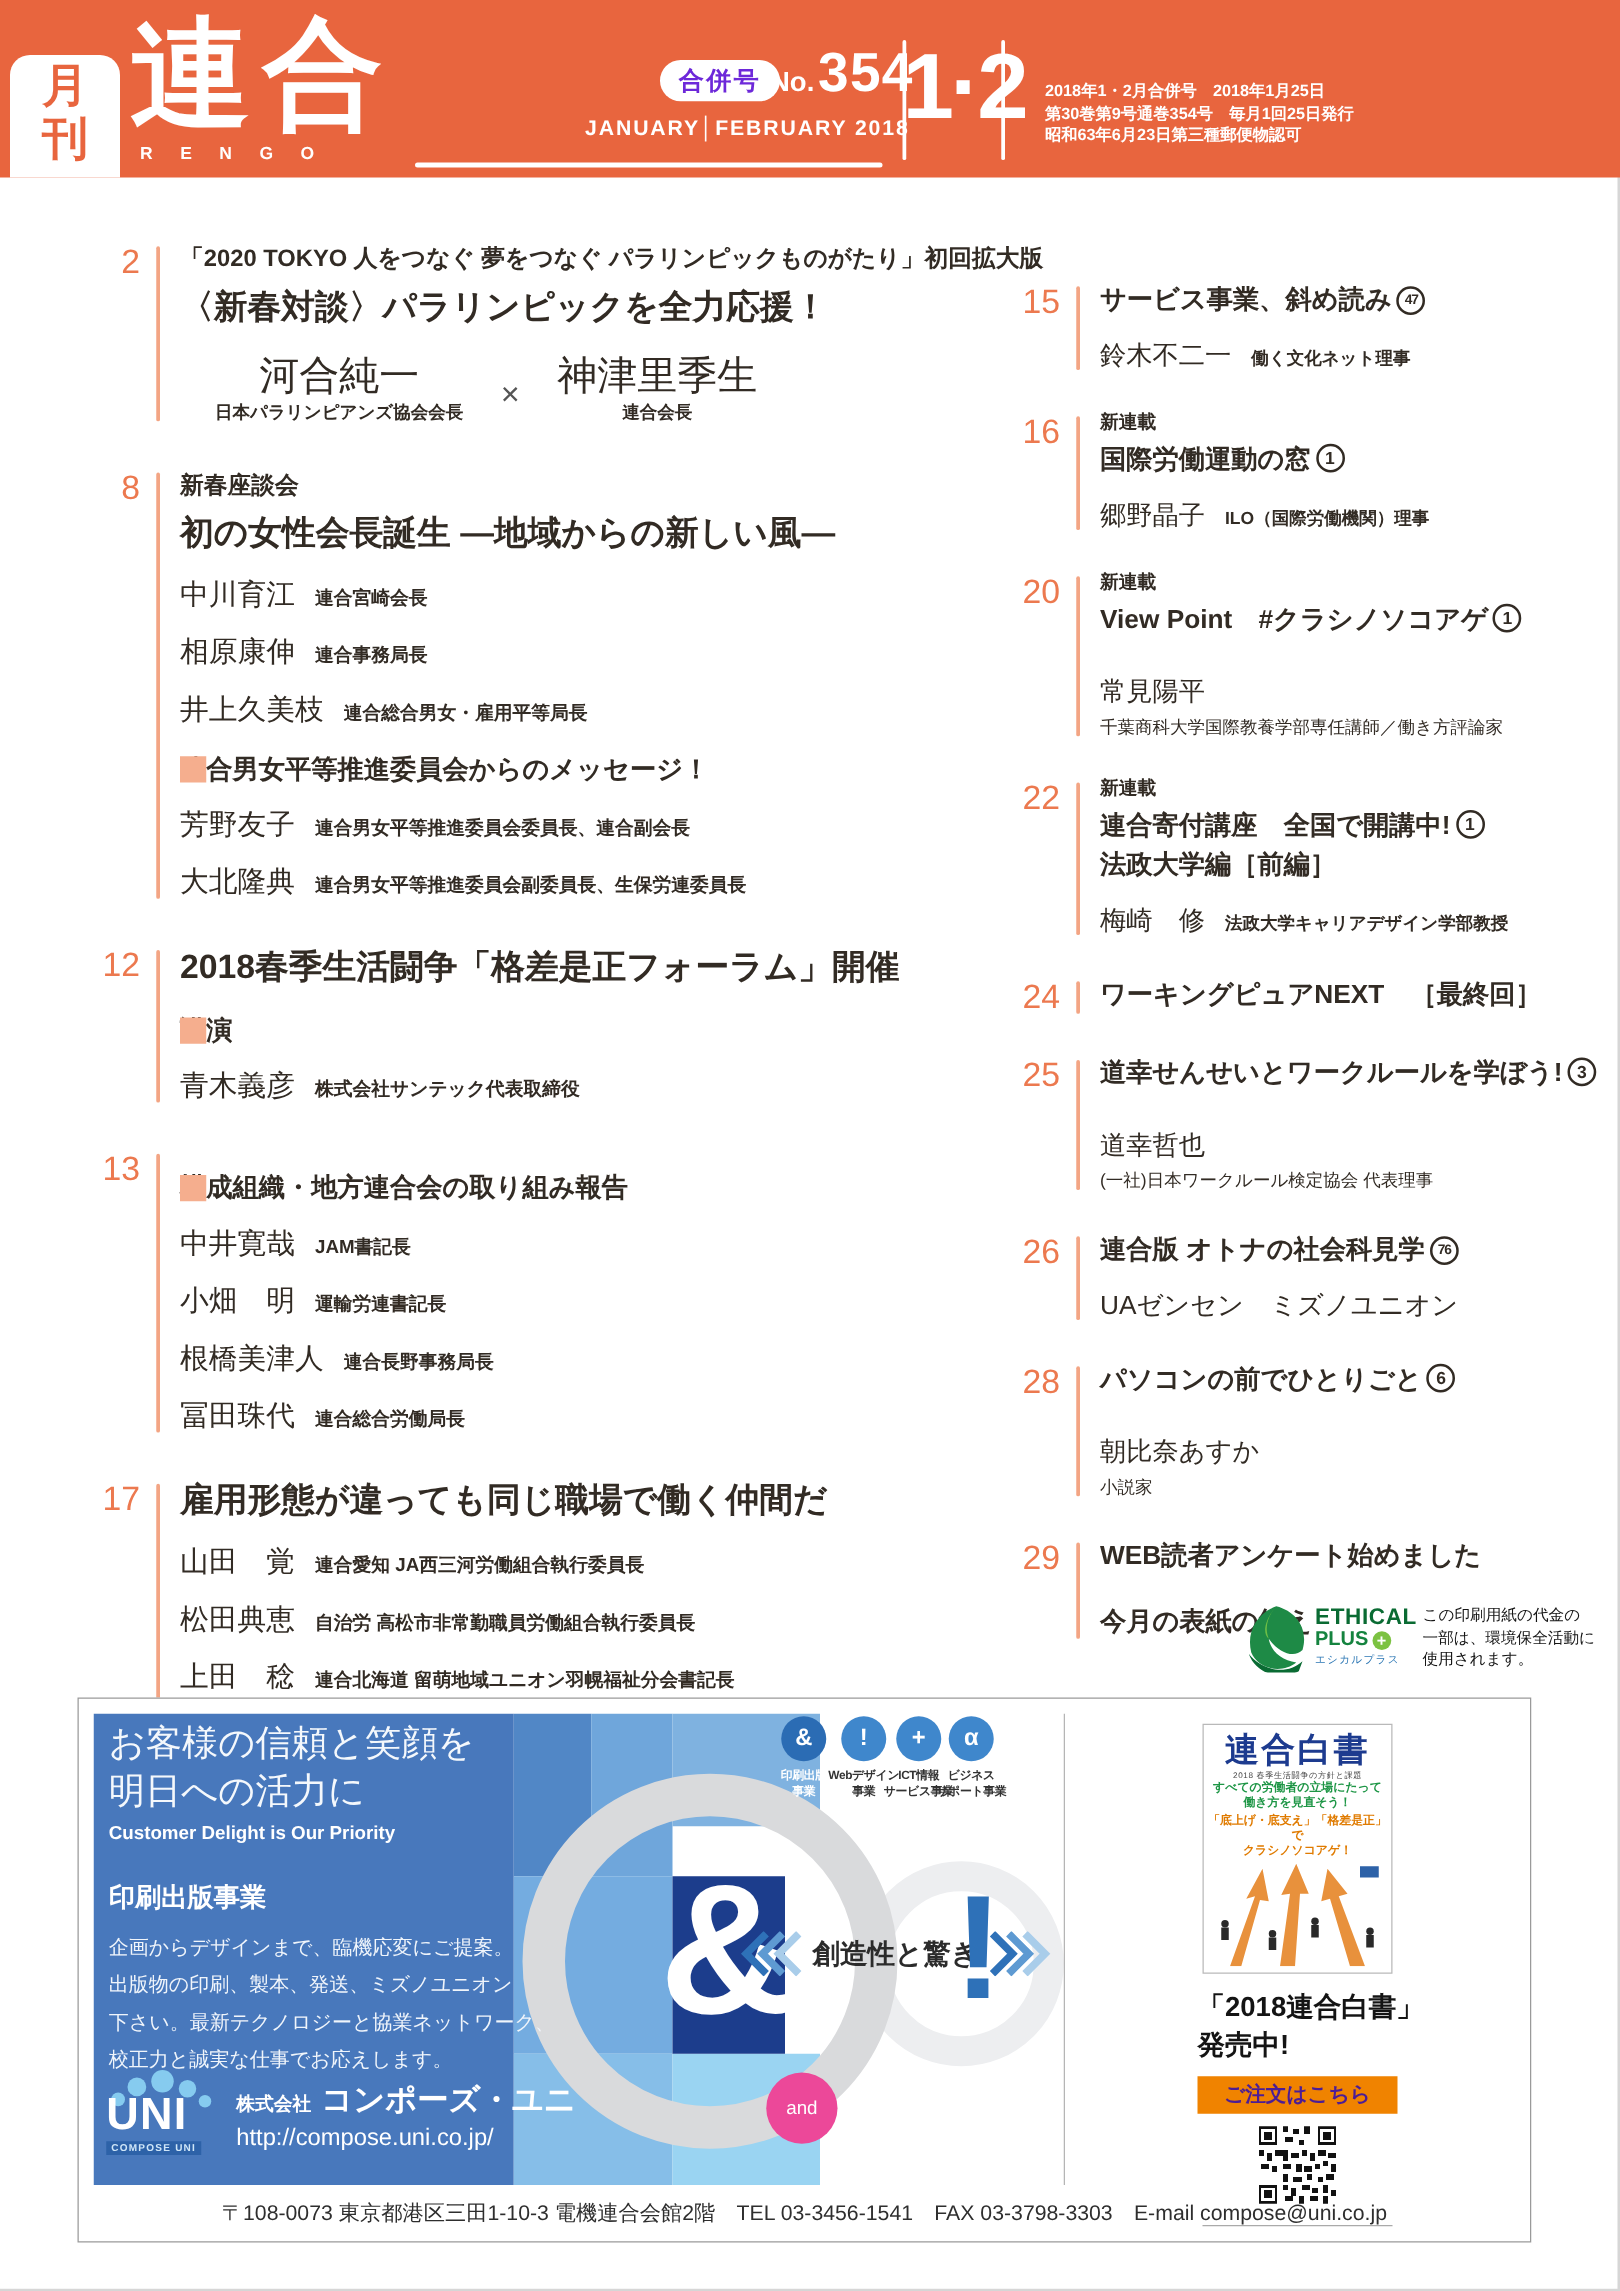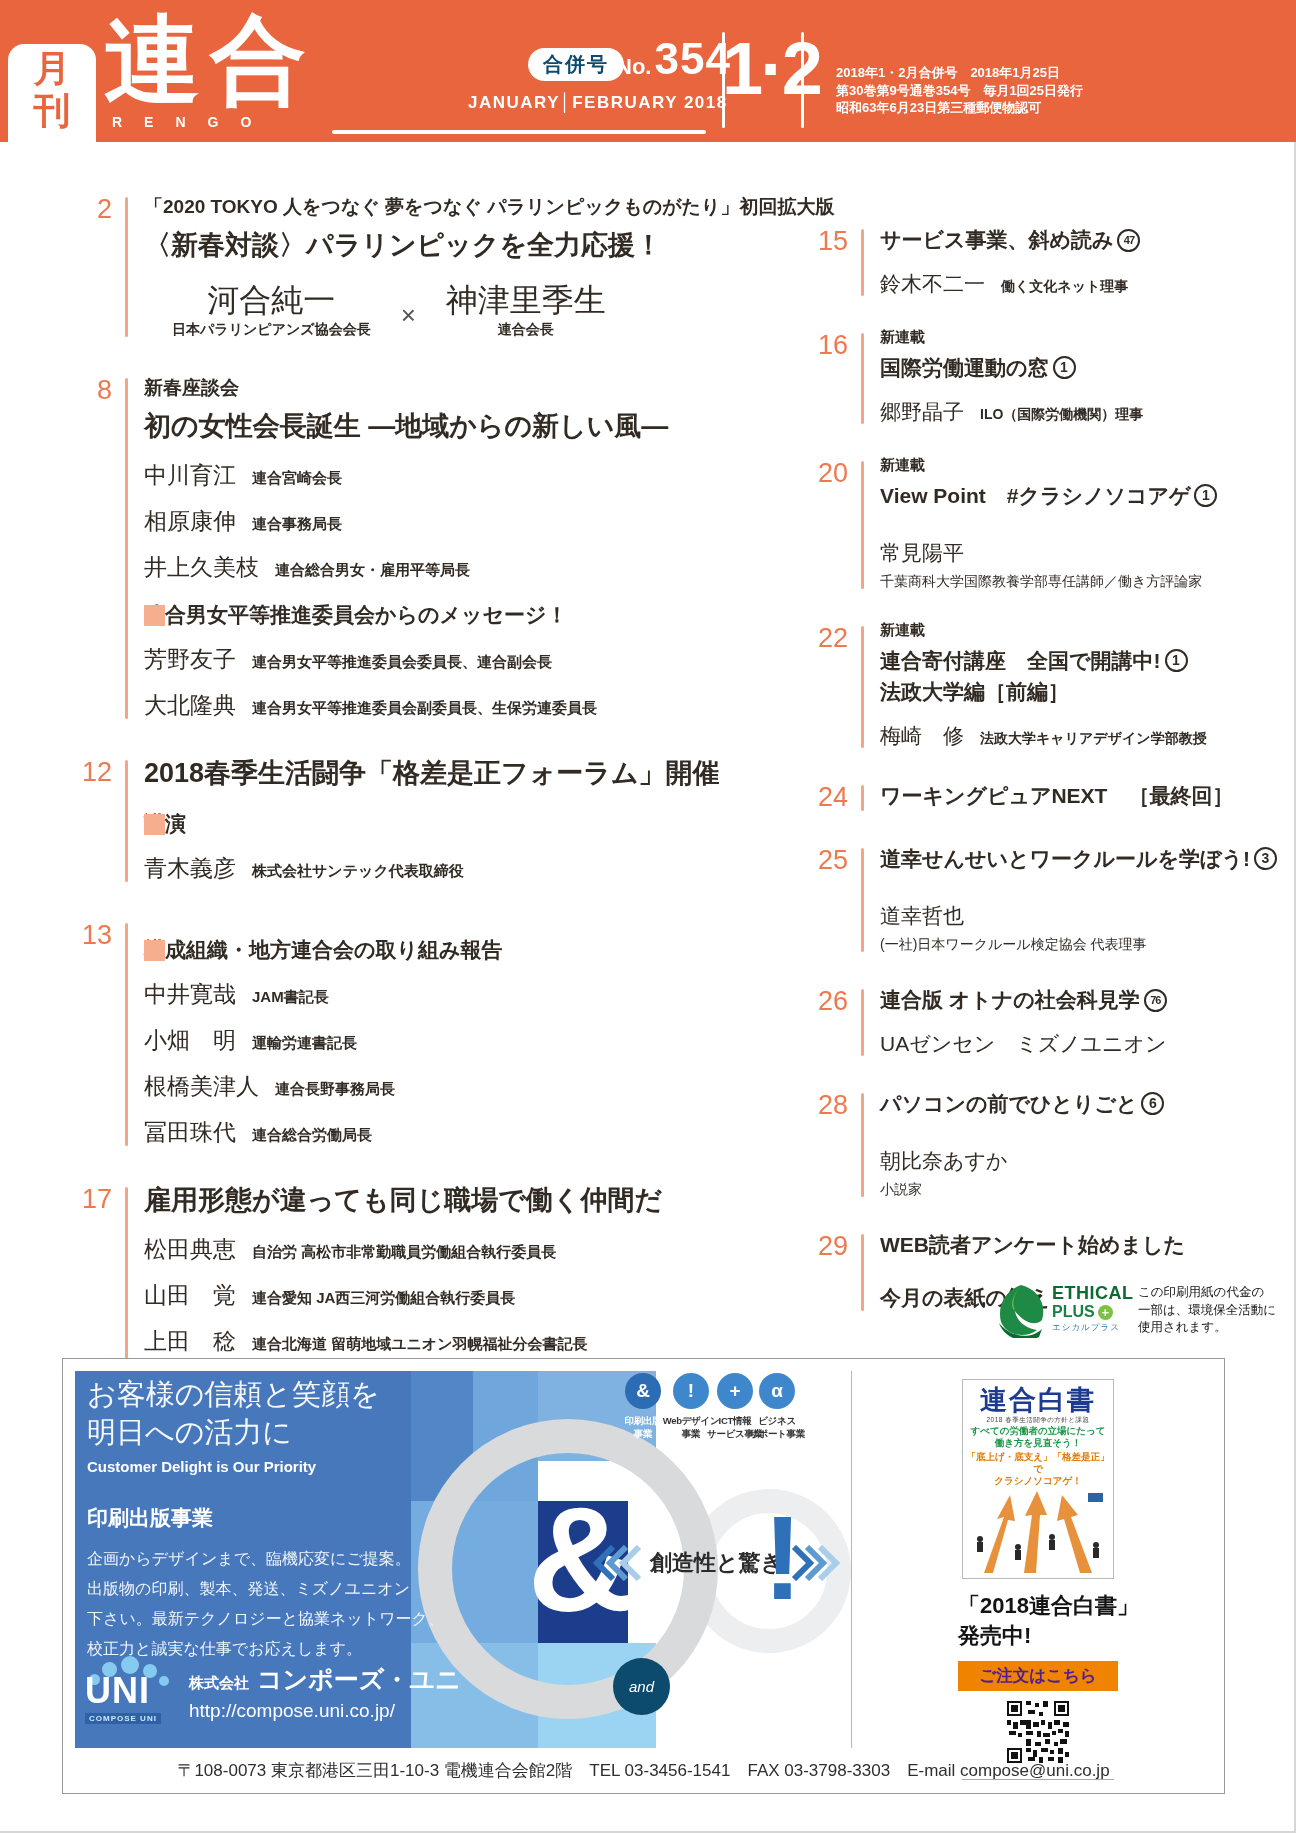--- a/index.html
+++ b/index.html
@@ -7,21 +7,21 @@
         font-family:"Liberation Sans","DejaVu Sans",sans-serif;color:#322b24;
         box-shadow:inset -2px 0 0 #d6d6d6, inset 0 -2px 0 #d6d6d6;}
   
   .hdr{position:absolute;left:0;top:0;width:1296px;height:142px;background:#E8653E;}
   .logo-box{position:absolute;left:8px;top:44px;width:88px;height:98px;background:#fff;border-radius:16px 16px 0 0;
             display:flex;flex-direction:column;align-items:center;justify-content:flex-start;padding-top:4px;box-sizing:border-box;}
   .logo-box span{color:#E8653E;font-size:37px;font-weight:800;line-height:42px;}
   .logo-kanji{position:absolute;left:104px;top:6px;color:#fff;font-size:96px;font-weight:900;letter-spacing:10px;line-height:108px;}
   .logo-roman{position:absolute;left:112px;top:114px;color:#fff;font-size:14px;font-weight:700;letter-spacing:22px;}
   .logo-line{position:absolute;left:332px;top:130px;width:374px;height:4px;background:#fff;border-radius:2px;}
-  .badge-pill{position:absolute;left:528px;top:48px;background:#fff;color:#0c4a6e;font-size:20px;font-weight:800;
+  .badge-pill{position:absolute;left:528px;top:48px;background:#fff;color:#6d28d9;font-size:20px;font-weight:800;
               padding:3px 15px;border-radius:18px;letter-spacing:2px;}
   .issue-no{position:absolute;left:616px;top:34px;color:#fff;display:flex;align-items:baseline;}
   .issue-no .no{font-size:22px;font-weight:800;margin-right:3px;}
   .issue-no .val{font-size:44px;font-weight:800;letter-spacing:1px;}
   .months{position:absolute;left:468px;top:93px;color:#fff;font-size:17px;font-weight:700;letter-spacing:1.5px;}
   .vbar{position:absolute;top:32px;width:3px;height:96px;background:#fff;border-radius:2px;}
   .bignum{position:absolute;left:722px;top:26px;width:80px;text-align:center;color:#fff;font-size:74px;font-weight:900;letter-spacing:-3px;}
   .pubinfo{position:absolute;left:836px;top:64px;color:#fff;font-size:13px;font-weight:600;line-height:17.5px;}
   
   .toc{position:absolute;left:64px;top:192px;display:flex;}
@@ -74,22 +74,22 @@
   .sq{position:absolute;z-index:1;}
   .ring{position:absolute;border-radius:50%;}
   .navy{position:absolute;left:475px;top:142px;width:90px;height:142px;background:#1C3D8C;z-index:3;}
   .bigamp{position:absolute;left:448px;top:126px;width:140px;text-align:center;color:#fff;font-size:148px;font-weight:800;line-height:150px;z-index:3;}
   .svc{position:absolute;top:14px;width:36px;height:36px;border-radius:50%;color:#fff;font-weight:800;font-size:19px;
        display:flex;align-items:center;justify-content:center;z-index:4;}
   .svc-l{position:absolute;top:55px;width:76px;text-align:center;font-size:9.5px;font-weight:700;line-height:13px;z-index:4;letter-spacing:-0.3px;}
   .slogan{position:absolute;left:528px;top:186px;display:flex;align-items:center;gap:7px;z-index:4;}
   .slogan .stx{font-size:22px;font-weight:800;color:#2b2b2b;white-space:nowrap;}
   .bigex{position:absolute;left:700px;top:140px;font-size:118px;font-weight:900;color:#2E71B8;line-height:1;z-index:4;}
-  .andc{position:absolute;left:550px;top:299px;width:57px;height:57px;border-radius:50%;background:#0c4a6e;color:#fff;
-        font-size:15px;display:flex;align-items:center;justify-content:center;z-index:4;font-style:italic;}
+  .andc{position:absolute;left:550px;top:299px;width:57px;height:57px;border-radius:50%;background:#ec4899;color:#fff;
+        font-size:15px;display:flex;align-items:center;justify-content:center;z-index:4;}
   .ad-divider{position:absolute;left:788px;top:12px;width:1px;height:377px;background:#b5b5b5;z-index:2;}
   .ad-left-text{position:absolute;left:0;top:0;width:336px;height:377px;box-sizing:border-box;padding:16px 24px;color:#fff;z-index:2;}
   .hl{font-family:"DejaVu Serif","Liberation Serif",serif;font-size:29px;line-height:38px;color:#F4F8FC;font-weight:500;white-space:nowrap;}
   .tagline{font-size:15px;font-weight:800;margin-top:7px;}
   .sec{font-size:21px;font-weight:800;margin-top:29px;}
   .bodytx{margin-top:12px;font-size:16px;line-height:30px;color:#F0F5FB;white-space:nowrap;}
   .uni{position:absolute;left:22px;bottom:14px;display:flex;align-items:flex-end;gap:16px;}
   .uni-logo{position:relative;width:88px;height:66px;}
   .uni-logo i{position:absolute;border-radius:50%;background:#86CBEF;}
   .uni-logo .txt{position:absolute;left:0;bottom:13px;font-size:36px;font-weight:900;color:#fff;letter-spacing:1px;line-height:1;}
@@ -235,26 +235,26 @@
               <span class="role">連合総合労働局長</span>
             </div>
           </div>
         </div>
         <div class="e">
           <div class="pg">17</div>
           <div class="rule"></div>
           <div class="ct">
             <div class="t"><span>雇用形態が違っても同じ職場で働く仲間だ</span></div>
             <div class="sp">
+              <span class="name">山田　覚</span>
+              <span class="role">連合愛知 JA西三河労働組合執行委員長</span>
+            </div>
+            <div class="sp">
               <span class="name">松田典恵</span>
               <span class="role">自治労 高松市非常勤職員労働組合執行委員長</span>
-            </div>
-            <div class="sp">
-              <span class="name">山田　覚</span>
-              <span class="role">連合愛知 JA西三河労働組合執行委員長</span>
             </div>
             <div class="sp">
               <span class="name">上田　稔</span>
               <span class="role">連合北海道 留萌地域ユニオン羽幌福祉分会書記長</span>
             </div>
             <div class="sp">
               <span class="name">津村淳子</span>
               <span class="role">UAゼンセン イオンリテールワーカーズユニオン中央執行北関東・</span>
             </div>
             <div class="role2">新潟グループ副事務局長</div>

